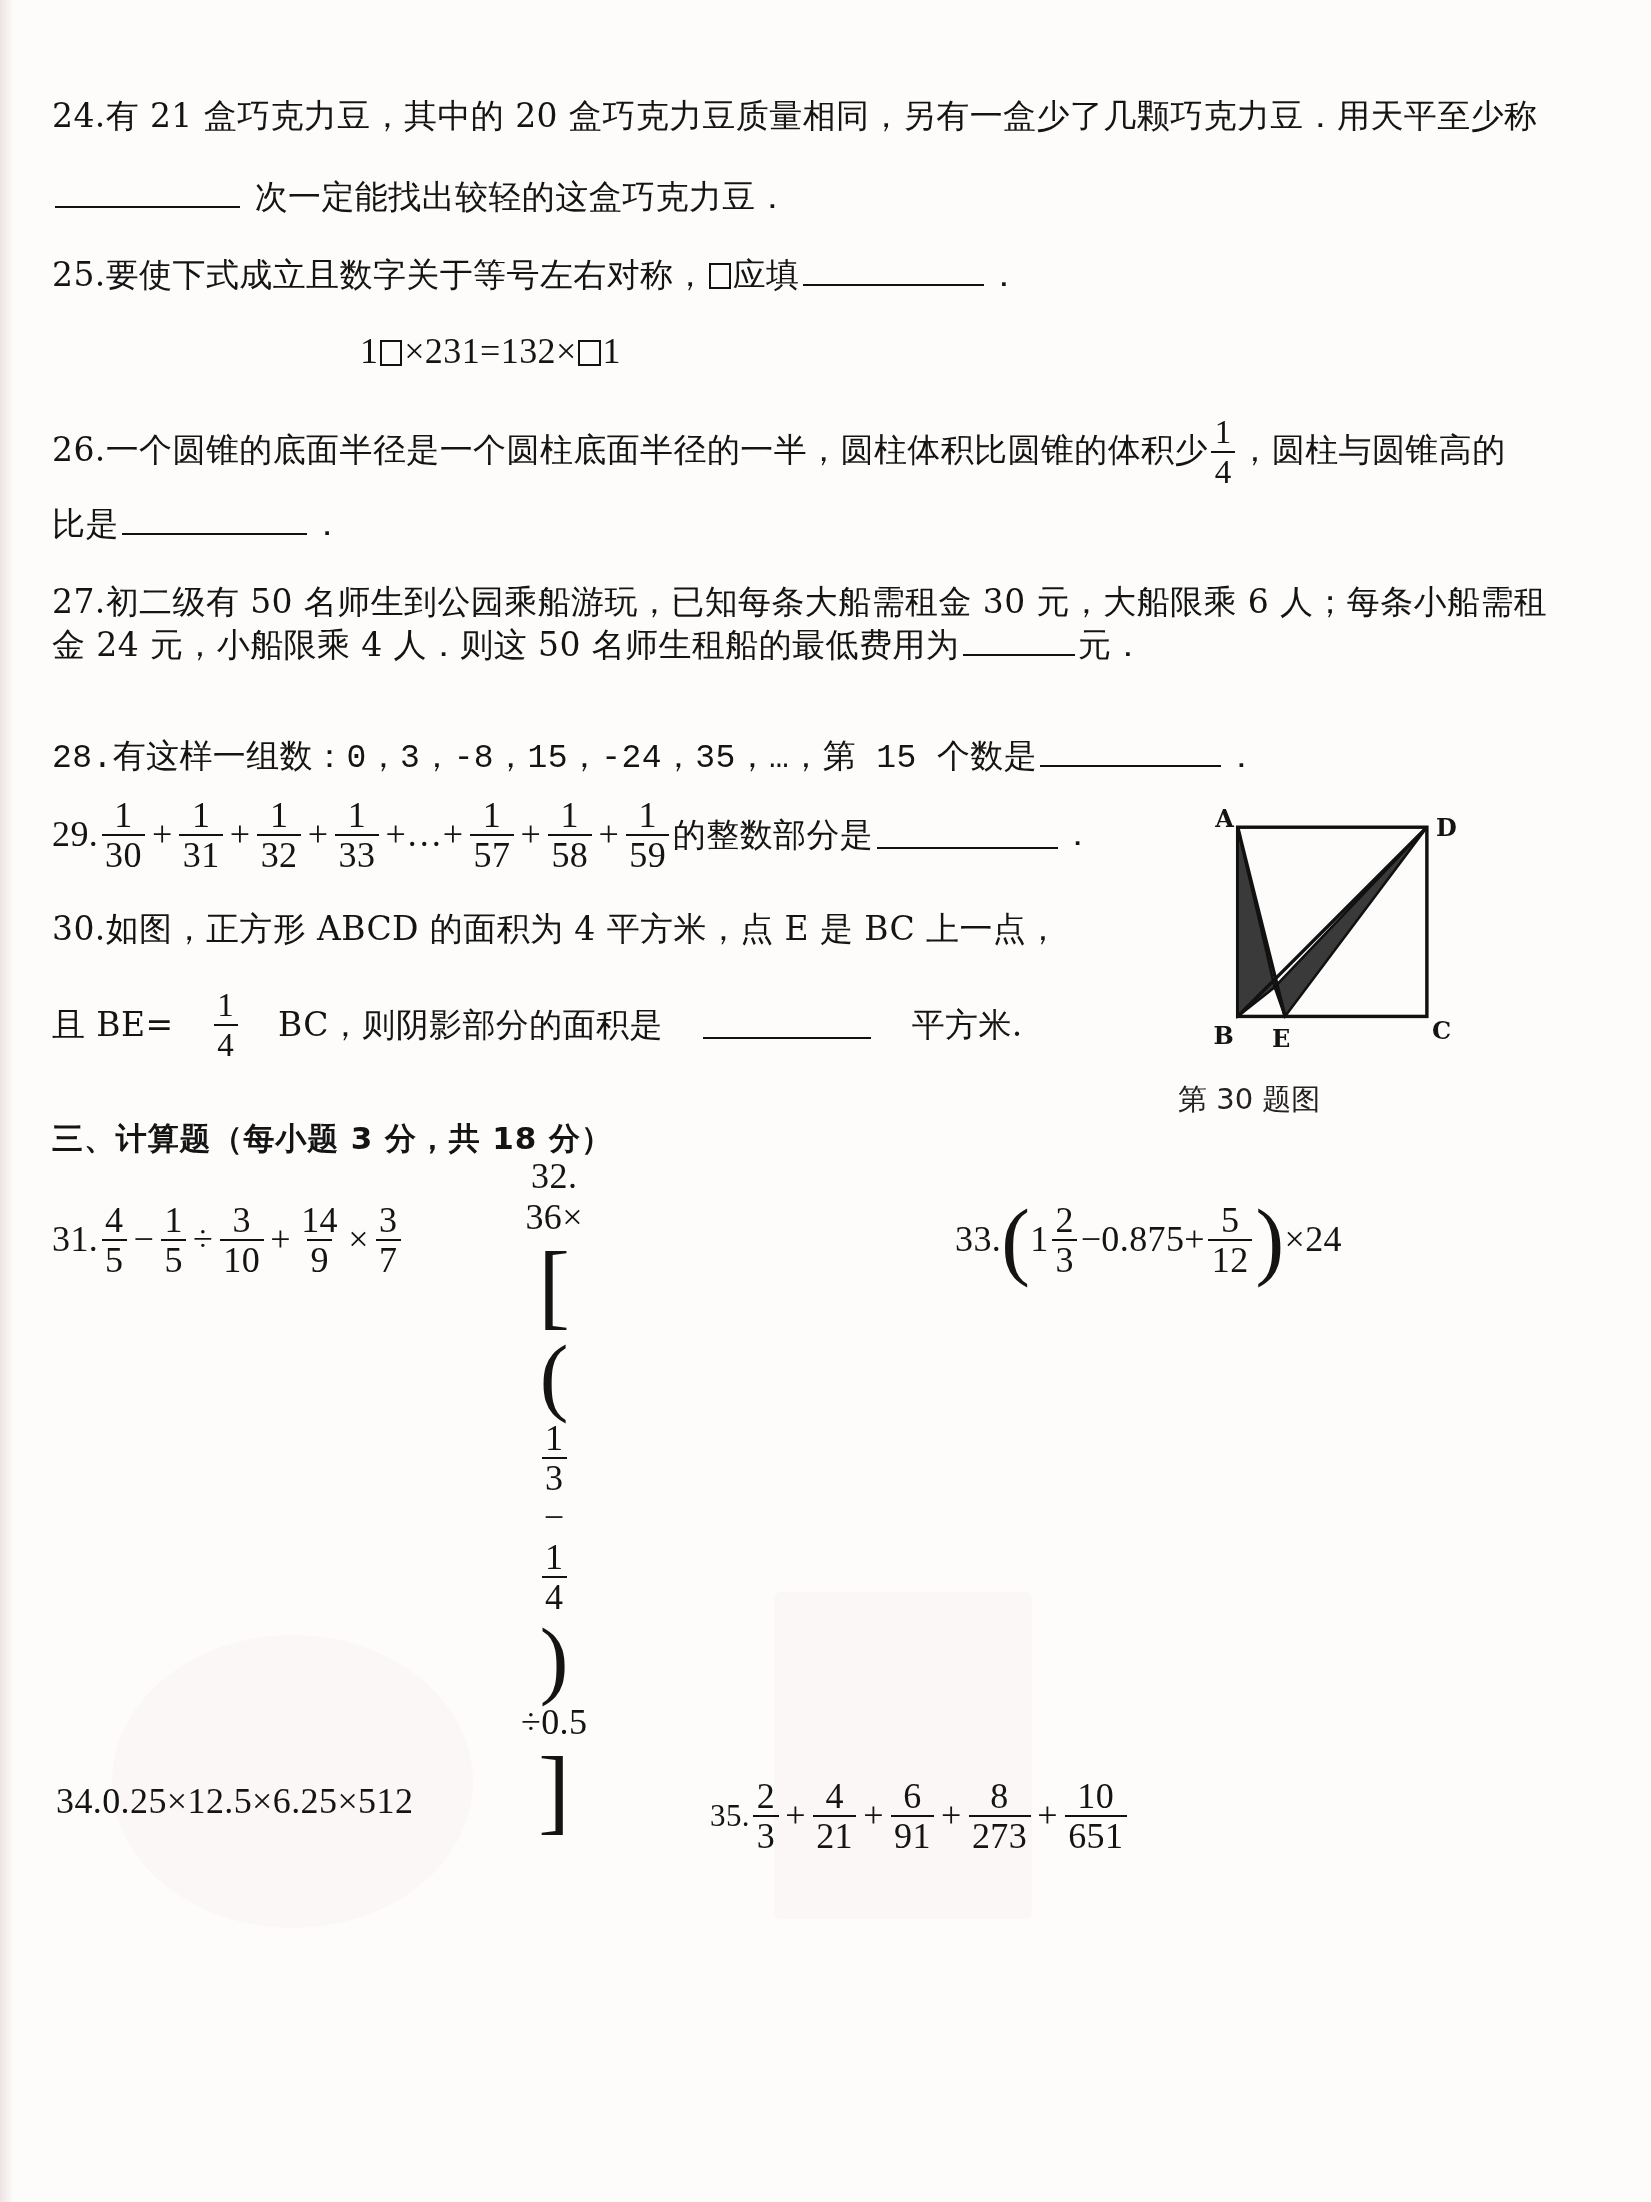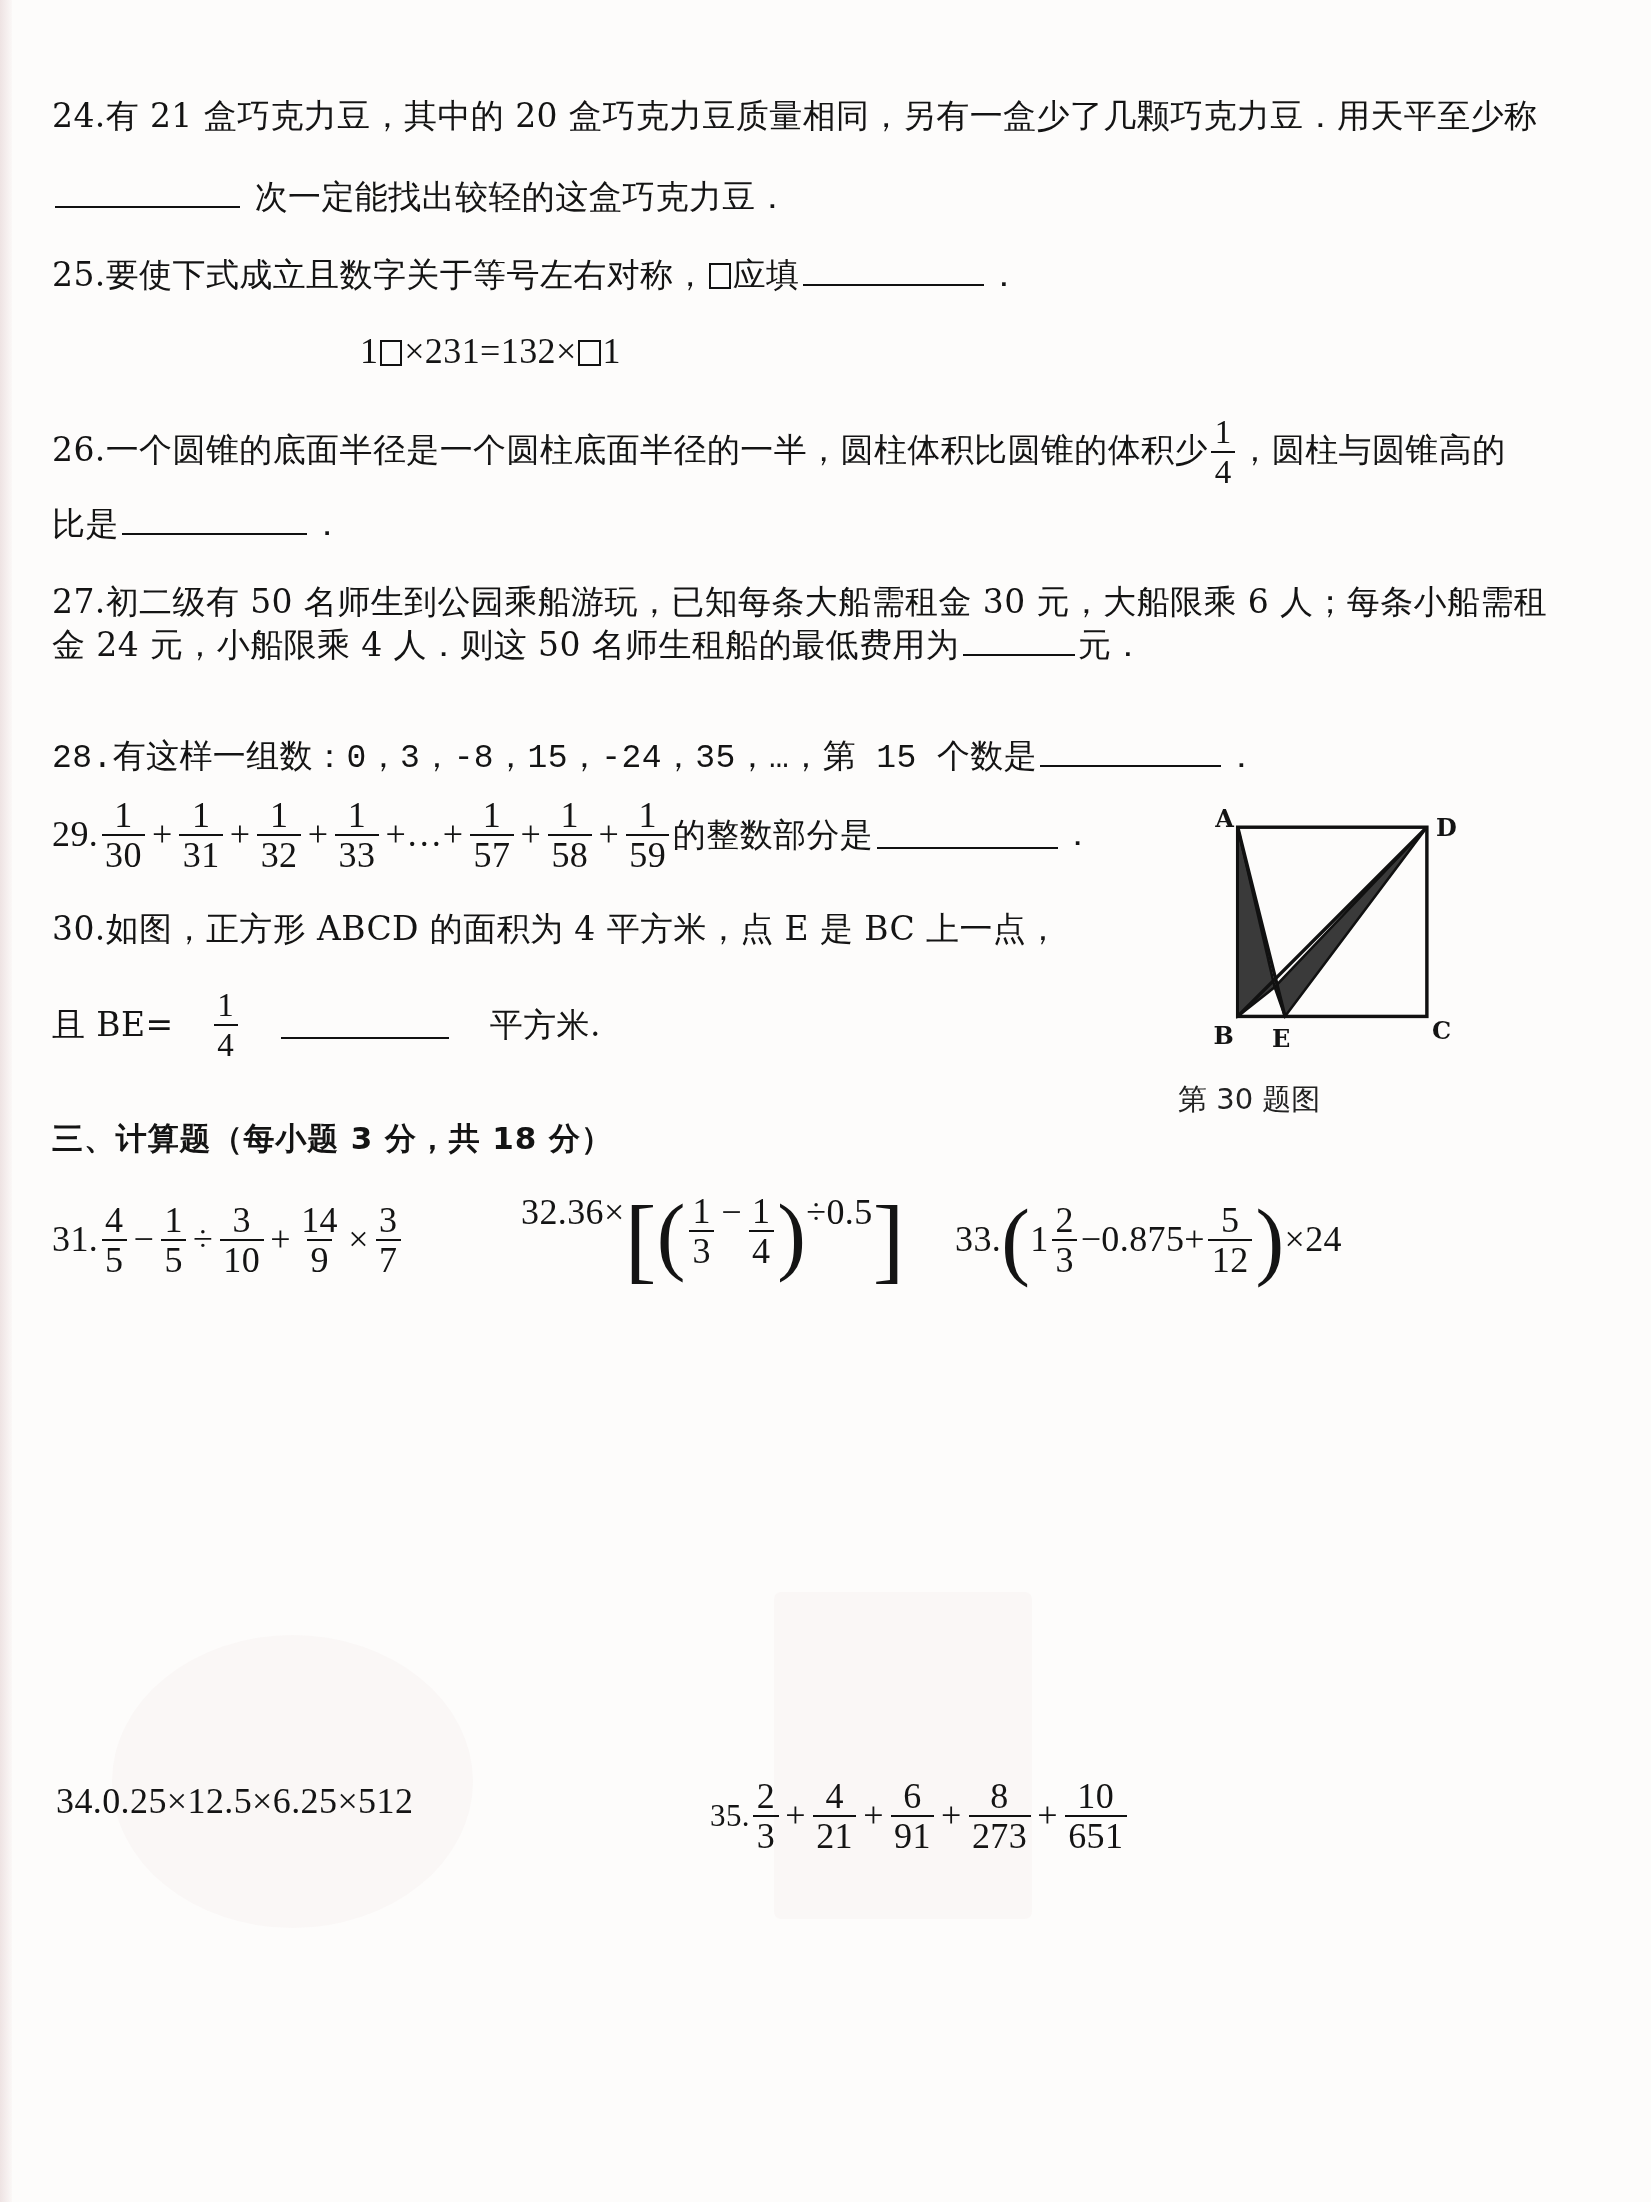--- a/index.html
+++ b/index.html
@@ -111,20 +111,21 @@
 
 <div class="line" style="top:908px;">
   <span>30.</span><span>如图，正方形 ABCD 的面积为 4 平方米，点 E 是 BC 上一点，</span>
 </div>
 <div class="line" style="top:977px;display:flex;align-items:center;height:95px;gap:37px;">
   <span>且 BE=</span>
     <span class="frac">
       <span class="num">1</span>
       <span class="den">4</span>
     </span>
+    <span>BC，则阴影部分的面积是</span>
     <span class="blank" style="width:168px;"></span>
     <span>平方米.</span>
 </div>
 
 <div class="figure">
   <svg width="258" height="258" viewBox="0 0 300 300">
     <rect x="38" y="27" width="220" height="220" fill="none" stroke="#111" stroke-width="4"></rect>
 
     <polygon points="38,27 38,247 81,213" fill="#3a3a3a" stroke="#111" stroke-width="3"></polygon>
 
@@ -163,21 +164,21 @@
       <span class="num">14</span>
       <span class="den">9</span>
     </span>
     <span class="op">×</span>
   <span class="frac">
       <span class="num">3</span>
       <span class="den">7</span>
     </span>
 </div>
 
-<div class="line math" style="top:1192px;left:521px;display:flex;height:95px;">
+<div class="line math" style="top:1156px;left:521px;display:flex;align-items:center;height:95px;flex-direction:column;">
   <span>32.</span>
     <span>36×</span>
   <span class="bracket" style="font-size:95px;">[</span>
   <span class="bracket" style="font-size:86px;">(</span>
   <span class="frac">
       <span class="num">1</span>
       <span class="den">3</span>
     </span>
     <span class="op">−</span>
   <span class="frac">

